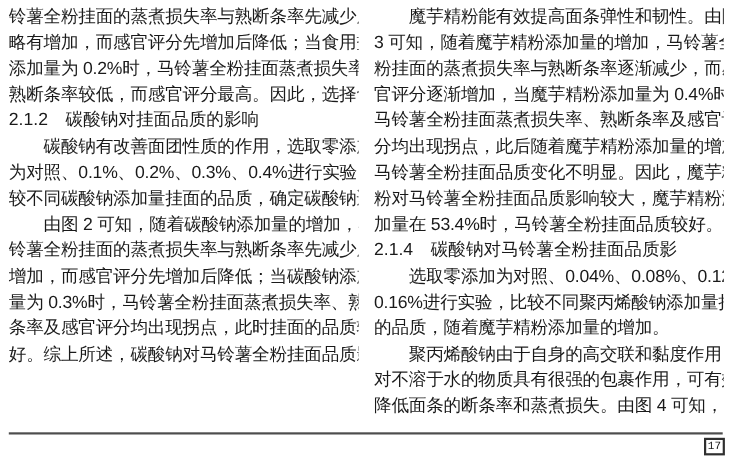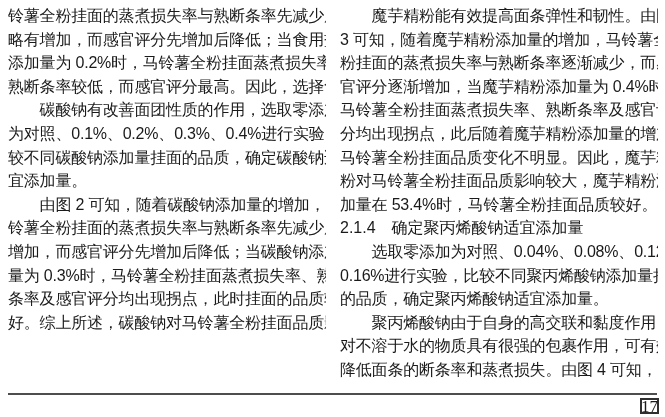--- a/index.html
+++ b/index.html
@@ -52,63 +52,63 @@
     top: 398px;
     width: 19px;
     height: 16px;
     border: 2px solid #2f2f2f;
     display: flex;
     align-items: center;
     justify-content: center;
     background: #ffffff;
   }
   .page-num-box span {
-    font-family: Liberation Serif, serif;
-    font-size: 17px;
+    font-family: Liberation Mono, monospace;
+    font-size: 10px;
     line-height: 11px;
     color: #1a1a1a;
   }
 </style>
 </head>
 <body>
 
 <div class="doc-page">
   <div class="columns">
 
     <div class="col">
       <div class="line">铃薯全粉挂面的蒸煮损失率与熟断条率先减少后</div>
       <div class="line">略有增加，而感官评分先增加后降低；当食用盐</div>
       <div class="line">添加量为 0.2%时，马铃薯全粉挂面蒸煮损失率、</div>
       <div class="line">熟断条率较低，而感官评分最高。因此，选择食</div>
+      <div class="line short heading">2.1.2　碳酸钠对挂面品质的影响</div>
       <div class="line">　　碳酸钠有改善面团性质的作用，选取零添加</div>
       <div class="line">为对照、0.1%、0.2%、0.3%、0.4%进行实验，比</div>
       <div class="line">较不同碳酸钠添加量挂面的品质，确定碳酸钠适</div>
-      <div class="line short">宜添加量。</div>
       <div class="line">　　由图 2 可知，随着碳酸钠添加量的增加，马</div>
       <div class="line">铃薯全粉挂面的蒸煮损失率与熟断条率先减少后</div>
       <div class="line">增加，而感官评分先增加后降低；当碳酸钠添加</div>
       <div class="line">量为 0.3%时，马铃薯全粉挂面蒸煮损失率、熟断</div>
       <div class="line">条率及感官评分均出现拐点，此时挂面的品质较</div>
       <div class="line">好。综上所述，碳酸钠对马铃薯全粉挂面品质影</div>
     </div>
 
     <div class="col">
       <div class="line">　　魔芋精粉能有效提高面条弹性和韧性。由图</div>
       <div class="line">3 可知，随着魔芋精粉添加量的增加，马铃薯全</div>
       <div class="line">粉挂面的蒸煮损失率与熟断条率逐渐减少，而感</div>
       <div class="line">官评分逐渐增加，当魔芋精粉添加量为 0.4%时，</div>
       <div class="line">马铃薯全粉挂面蒸煮损失率、熟断条率及感官评</div>
       <div class="line">分均出现拐点，此后随着魔芋精粉添加量的增加，</div>
       <div class="line">马铃薯全粉挂面品质变化不明显。因此，魔芋精</div>
       <div class="line">粉对马铃薯全粉挂面品质影响较大，魔芋精粉添</div>
       <div class="line short">加量在 53.4%时，马铃薯全粉挂面品质较好。</div>
-      <div class="line short heading">2.1.4　确定聚丙烯酸钠适宜添加量</div>
+      <div class="line short heading">2.1.4　碳酸钠对马铃薯全粉挂面品质影</div>
       <div class="line">　　选取零添加为对照、0.04%、0.08%、0.12%、</div>
       <div class="line">0.16%进行实验，比较不同聚丙烯酸钠添加量挂面</div>
-      <div class="line short">的品质，确定聚丙烯酸钠适宜添加量。</div>
+      <div class="line short">的品质，随着魔芋精粉添加量的增加。</div>
       <div class="line">　　聚丙烯酸钠由于自身的高交联和黏度作用，</div>
       <div class="line">对不溶于水的物质具有很强的包裹作用，可有效</div>
       <div class="line">降低面条的断条率和蒸煮损失。由图 4 可知，随</div>
     </div>
 
   </div>
 
   <div class="footer-rule"></div>
 
   <div class="page-num-box">

